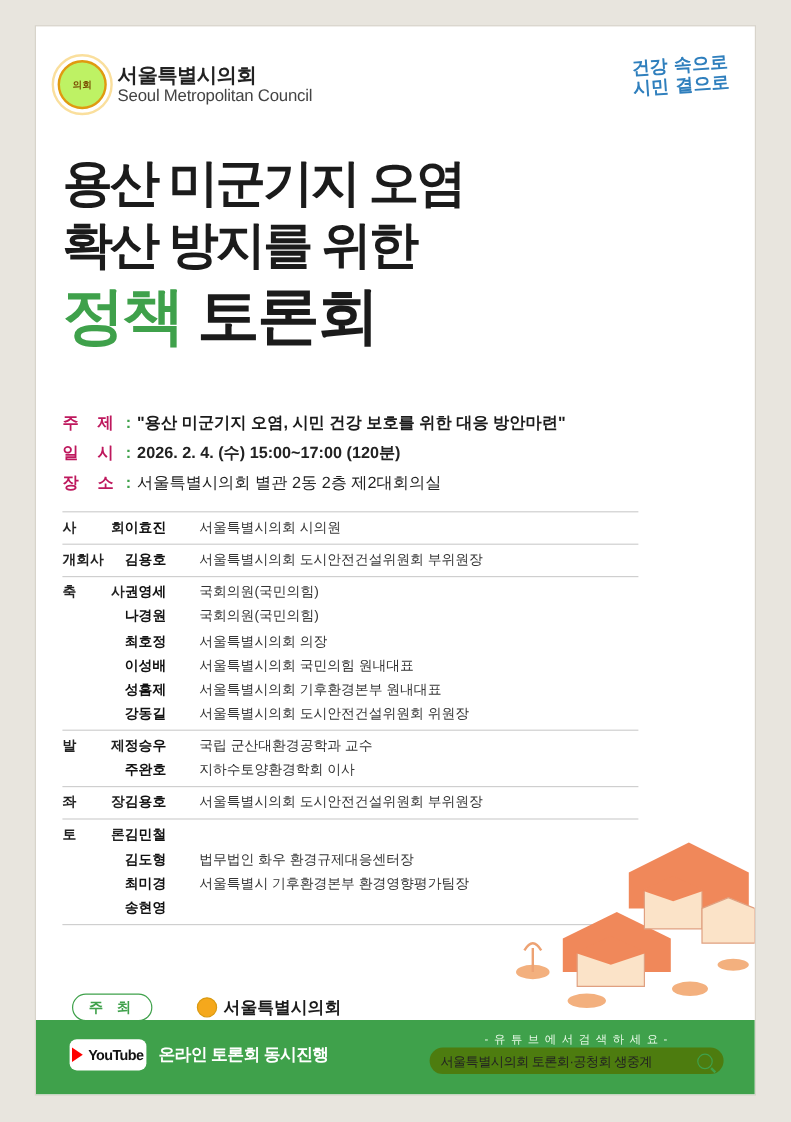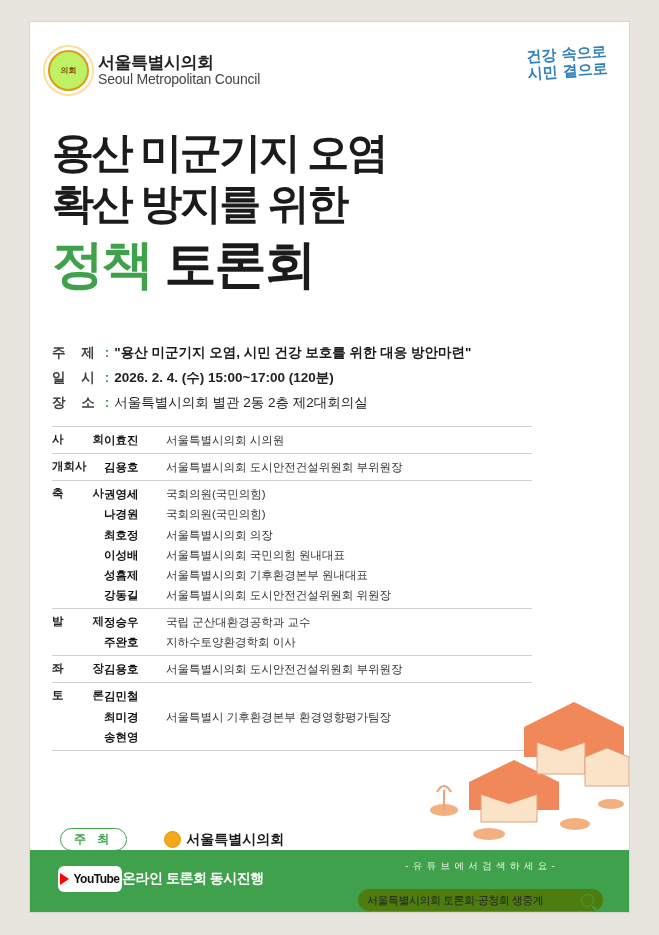--- a/index.html
+++ b/index.html
@@ -48,21 +48,21 @@
   .title .big{
     margin-top:6px;font-size:52px;font-weight:bold;letter-spacing:-2px;
     line-height:1.15;
   }
   .title .big .g{color:#3fa14b;}
   .title .big .d{color:#1b1b1b;}
 
   
   .info{position:absolute;left:22px;top:322px;width:540px;font-size:13.5px;color:#222;}
   .info .row{margin-bottom:7px;white-space:nowrap;}
-  .info .lbl{color:#404040;font-weight:bold;letter-spacing:6px;margin-right:4px;}
+  .info .lbl{color:#be185d;font-weight:bold;letter-spacing:6px;margin-right:4px;}
   .info .colon{color:#3fa14b;font-weight:bold;margin-right:5px;}
   .info .q{font-weight:bold;color:#1b1b1b;}
   .info .date{font-weight:bold;}
 
   
   .prog{position:absolute;left:22px;top:404px;width:480px;font-size:11.5px;color:#222;}
   .prog .grp{display:flex;border-top:1px solid #cfcfcf;padding:3px 0 3px 0;}
   .prog .grp:last-child{border-bottom:1px solid #cfcfcf;}
   .prog .role{
     width:52px;flex:0 0 52px;font-weight:bold;color:#222;
@@ -87,33 +87,33 @@
     width:15px;height:15px;border-radius:50%;background:#f5a81c;
     border:1px solid #d99a12;display:inline-block;
   }
   .sub{font-size:10px;color:#333;margin-top:2px;margin-left:4px;}
 
   
   .footer{
     position:absolute;left:0;bottom:0;width:100%;height:62px;
     background:#3fa14b;
   }
-  .yt{position:absolute;left:28px;top:16px;display:flex;align-items:center;}
+  .yt{position:absolute;left:28px;top:16px;display:flex;align-items:center;gap:10px;}
   .ytbtn{
     width:64px;height:26px;background:#fff;border-radius:6px;
     display:flex;align-items:center;justify-content:center;gap:4px;
   }
   .ytbtn .play{
     width:0;height:0;border-left:9px solid #ff0000;
     border-top:6px solid transparent;border-bottom:6px solid transparent;
   }
   .ytbtn .wd{font-size:12px;font-weight:bold;color:#111;letter-spacing:-.5px;}
   .yt .txt{color:#fff;font-size:14px;font-weight:bold;letter-spacing:-.5px;}
   .searchwrap{position:absolute;right:26px;top:10px;width:245px;text-align:center;}
-  .searchwrap .cap{color:#eafbe9;font-size:9.5px;letter-spacing:1px;margin-bottom:16px;font-family:Liberation Serif, serif;}
+  .searchwrap .cap{color:#eafbe9;font-size:9.5px;letter-spacing:1px;margin-bottom:0;}
   .searchbox{
     background:#4d7c0f;border-radius:13px;height:22px;
     display:flex;align-items:center;justify-content:space-between;
     padding:0 9px;
   }
   .searchbox .q{font-size:11px;color:#222;letter-spacing:-.5px;}
   .searchbox .mag{
     width:11px;height:11px;border:1.6px solid #3fa14b;border-radius:50%;
     position:relative;
   }
@@ -251,20 +251,24 @@
       <div class="grp">
         <div class="role">
           <span>토</span>
           <span>론</span>
         </div>
         <div class="people">
           <div class="p">
             <div class="nm">김민철</div>
           </div>
           <div class="p">
+            <div class="nm">김도형</div>
+            <div class="ds">법무법인 화우 환경규제대응센터장</div>
+          </div>
+          <div class="p">
             <div class="nm">최미경</div>
             <div class="ds">서울특별시 기후환경본부 환경영향평가팀장</div>
           </div>
           <div class="p">
             <div class="nm">송현영</div>
           </div>
         </div>
       </div>
     </div>
 

